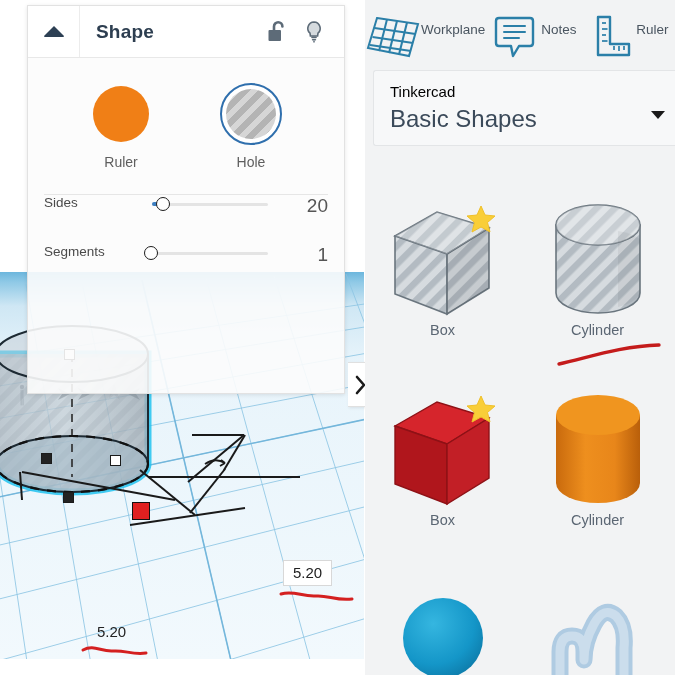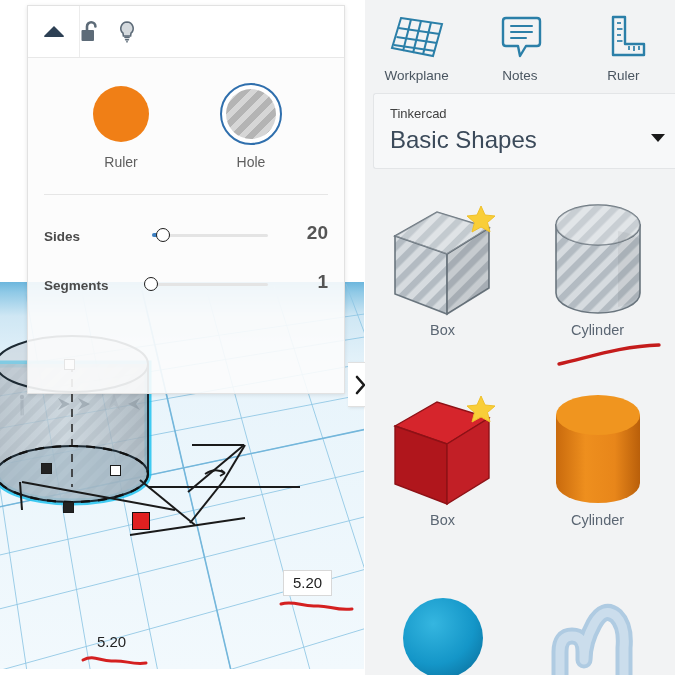--- a/index.html
+++ b/index.html
@@ -6,21 +6,21 @@
   html, body {
     width: 675px; height: 675px;
     overflow: hidden;
     font-family: "Liberation Sans", sans-serif;
     background: #ffffff;
   }
   #root { position: relative; width: 675px; height: 675px; }
 
   
   .viewport {
-    position: absolute; left: 0; top: 282px;
+    position: absolute; left: 0; top: 272px;
     width: 364px; height: 387px;
     overflow: hidden;
     background: linear-gradient(180deg,#6cb6dd 0%, #8fc9e6 10px, #cfe7f4 34px, #e8f4fb 90px, #f2f9fd 100%);
   }
   .vp-grid { position: absolute; inset: 0; overflow: hidden; }
   .vp-grid svg { position: absolute; left: -40px; top: -20px; }
 
   
   .cyl-wrap { position: absolute; left: -18px; top: 40px; width: 210px; height: 230px; }
   .handle { position: absolute; width: 11px; height: 11px; border: 1.6px solid #1b1b1b; background: #fff; }
@@ -72,21 +72,21 @@
   }
   .swatch.hole-inner {
     width: 50px; height: 50px; border-radius: 50%;
     background: repeating-linear-gradient(135deg,#b4b4b4 0 6px,#d6d6d6 6px 12px);
   }
   .swatch-label { margin-top: 12px; font-size: 14px; color: #5e5e5e; }
 
   .divider { height:1px; background:#e6e6e6; margin: 14px 16px 0 16px; }
 
   .slider-row {
-    display: flex; align-items: flex-end; height: 49px; padding: 0 16px; font-weight: bold;
+    display: flex; align-items: flex-start; height: 49px; padding: 0 16px;
   }
   .slider-name { width: 100px; font-size: 13.5px; color: #4a4a4a; }
   .slider-track-wrap { flex: 1; position: relative; height: 18px; display:flex; align-items:center; }
   .slider-track { position:absolute; left: 8px; right: 18px; height: 3px; background: #e4e4e4; border-radius:2px; }
   .slider-fill  { position:absolute; left: 8px; height: 4px; background: #3d7fc1; border-radius:2px; }
   .slider-thumb {
     position: absolute; width: 14px; height: 14px; border-radius: 50%;
     border: 1.7px solid #1d1d1d; background: #fff; cursor: pointer;
   }
   .slider-val { width: 42px; text-align: right; font-size: 19px; color: #555; }
@@ -99,32 +99,32 @@
     box-shadow: 1px 1px 3px rgba(0,0,0,0.09);
   }
 
   
   .right {
     position: absolute; left: 365px; top: 0; width: 310px; height: 675px;
     background: #f2f3f4;
   }
   .toolbar { display:flex; padding: 8px 0 0 0; }
   .tool {
-    flex: 1; display:flex; flex-direction:column; align-items:center; cursor:pointer;
+    flex: 1; display:flex; flex-direction:row; align-items:flex-start; cursor:pointer;
     padding-top: 6px;
   }
   .tool-label { margin-top: 8px; font-size: 13.5px; color: #4a5560; }
 
   .dropdown {
     margin: 10px 0 0 8px; width: 302px; height: 76px;
     background: #f7f8f9; border: 1px solid #e3e5e7; border-right: none;
     border-radius: 3px 0 0 3px; padding: 12px 14px 0 16px; position: relative;
     cursor: pointer;
   }
-  .dd-sub { font-size: 13px; color: #404040; }
+  .dd-sub { font-size: 15px; color: #000000; }
   .dd-main { font-size: 24px; color: #3b4a5a; margin-top: 5px; }
   .dd-caret { position:absolute; right: 8px; top: 38px; }
 
   .gallery { position:absolute; left: 0; top: 190px; width: 310px; bottom: 0; overflow: hidden; }
   .g-row { display:flex;justify-content:space-between; }
   .g-cell { width: 155px; height: 190px; position: relative; display:flex; flex-direction:column;
             align-items:center; justify-content:flex-start; cursor:pointer; }
   .g-art { height: 140px; display:flex; align-items:center; justify-content:center; width:100%; position:relative; }
   .g-label { font-size: 14.5px; color: #5b6673; margin-top: -8px; }
   .star { position:absolute; top: 14px; left: 101px; }
@@ -255,20 +255,21 @@
     </svg>
   </div>
 
   <div class="panel">
     <div class="panel-head">
       <div class="collapse-btn">
         <svg width="22" height="13" viewBox="0 0 22 13">
           <path d="M11 1 L21 11 Q21 12 20 12 L2 12 Q1 12 1 11 Z" fill="#2d4054"></path>
         </svg>
       </div>
+      <div class="panel-title">Shape</div>
       <div class="head-icons">
         <span>
           <svg width="20" height="24" viewBox="0 0 20 24">
             <path d="M7 10 V6.5 A4.2 4.2 0 0 1 15.4 6.5" stroke="#5d6b78" stroke-width="2.6" fill="none" stroke-linecap="round"></path>
             <rect x="1.5" y="10" width="12.5" height="11" rx="1" fill="#5d6b78"></rect>
           </svg>
         </span>
         <span>
           <svg width="20" height="24" viewBox="0 0 20 24">
             <path d="M10 2 A6.4 6.4 0 0 1 14 13.2 L13.6 16 H6.4 L6 13.2 A6.4 6.4 0 0 1 10 2 Z" fill="#d5dade" stroke="#5d6b78" stroke-width="1.6"></path>

